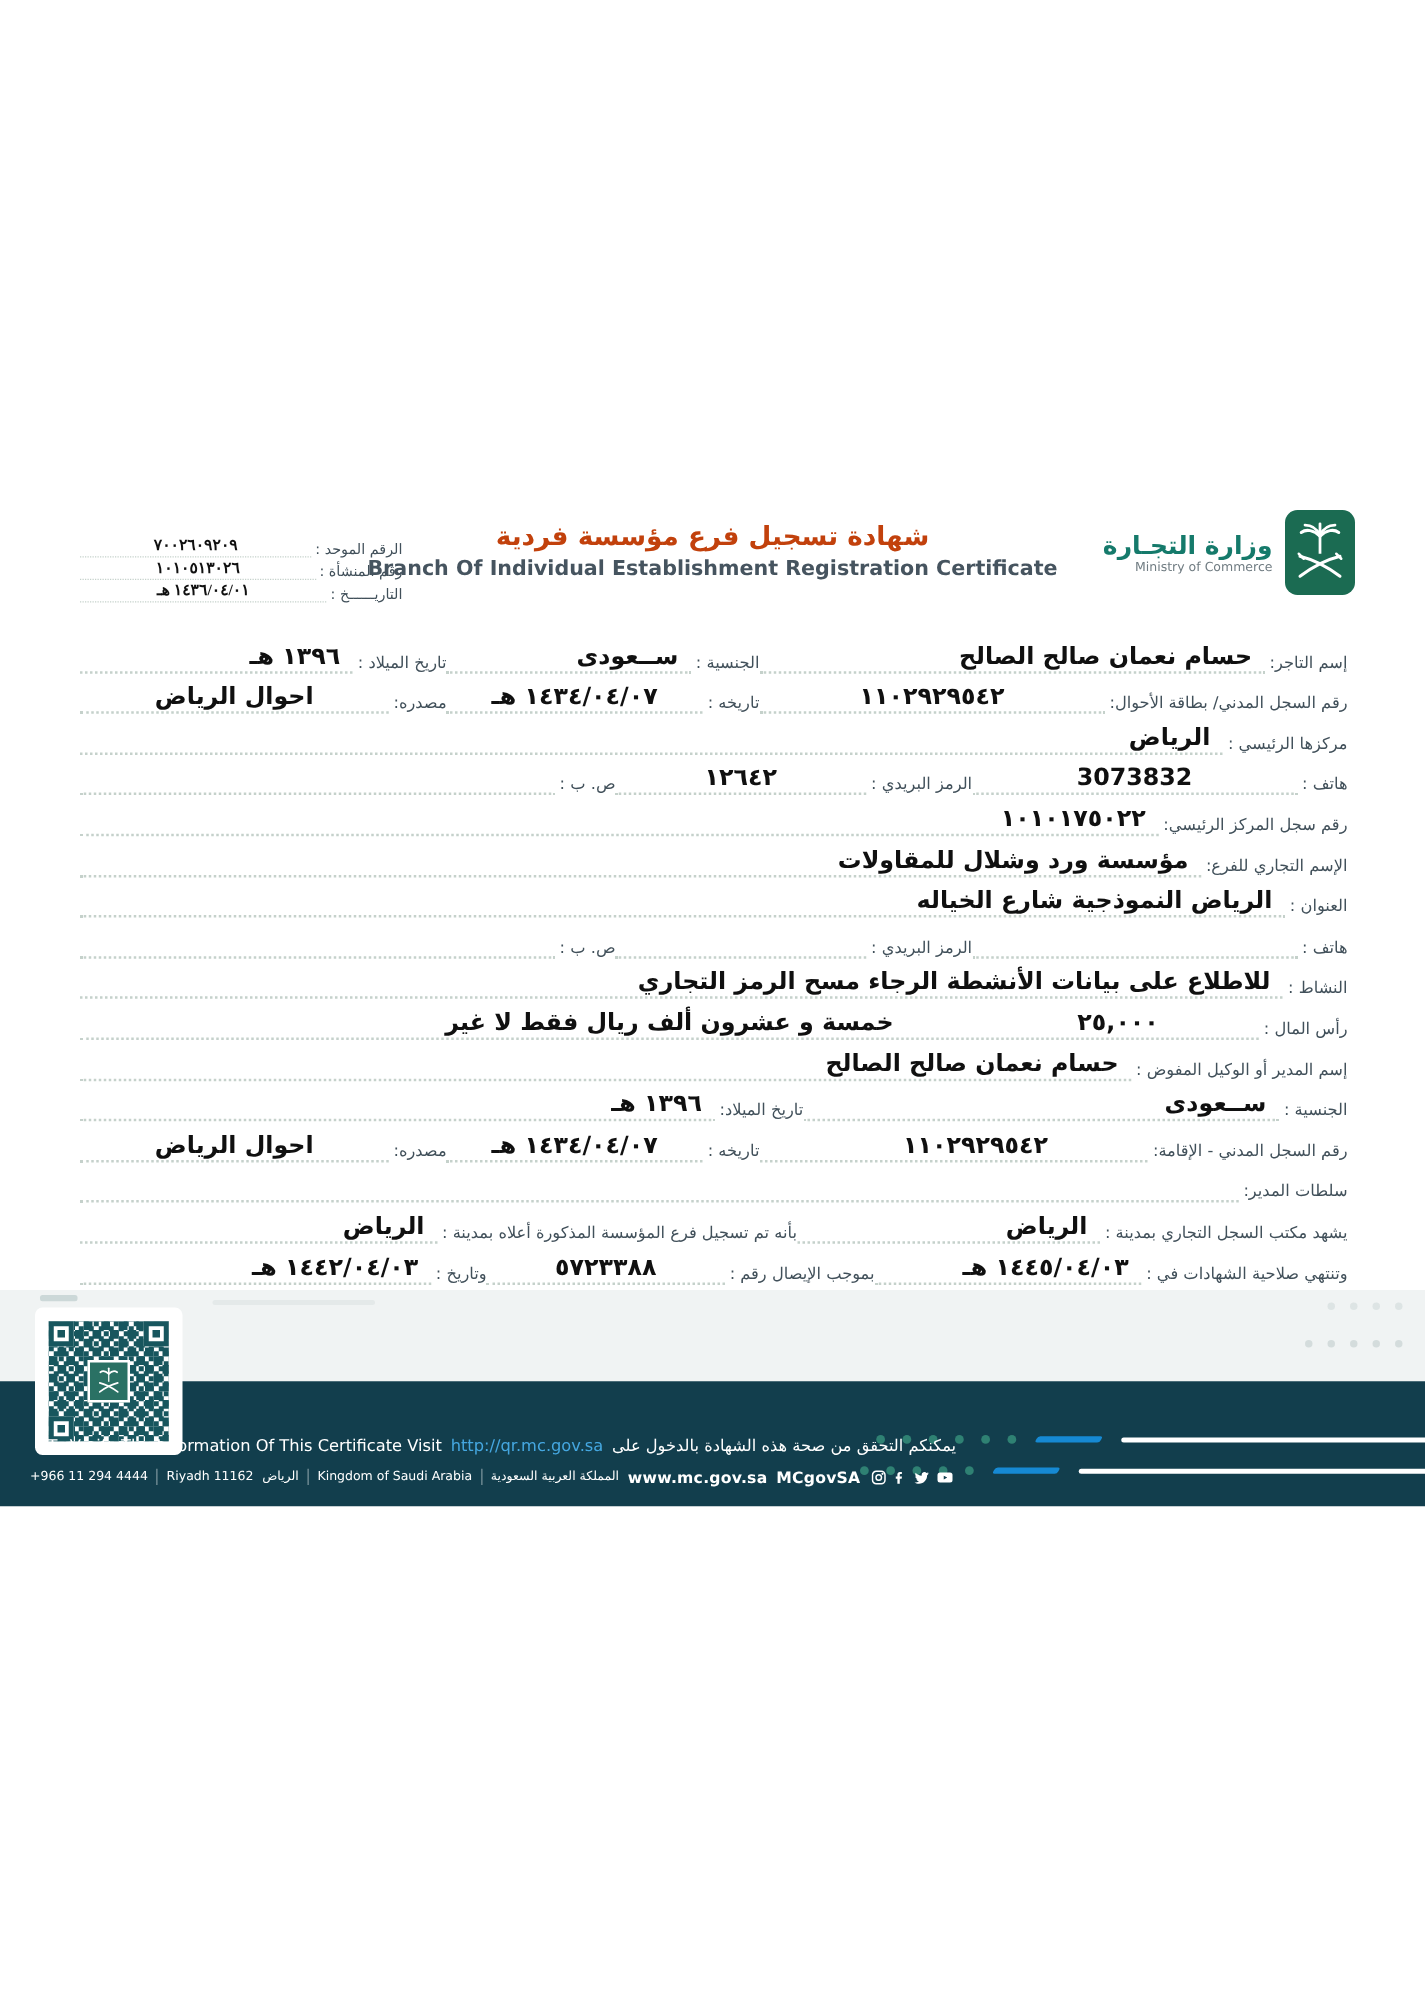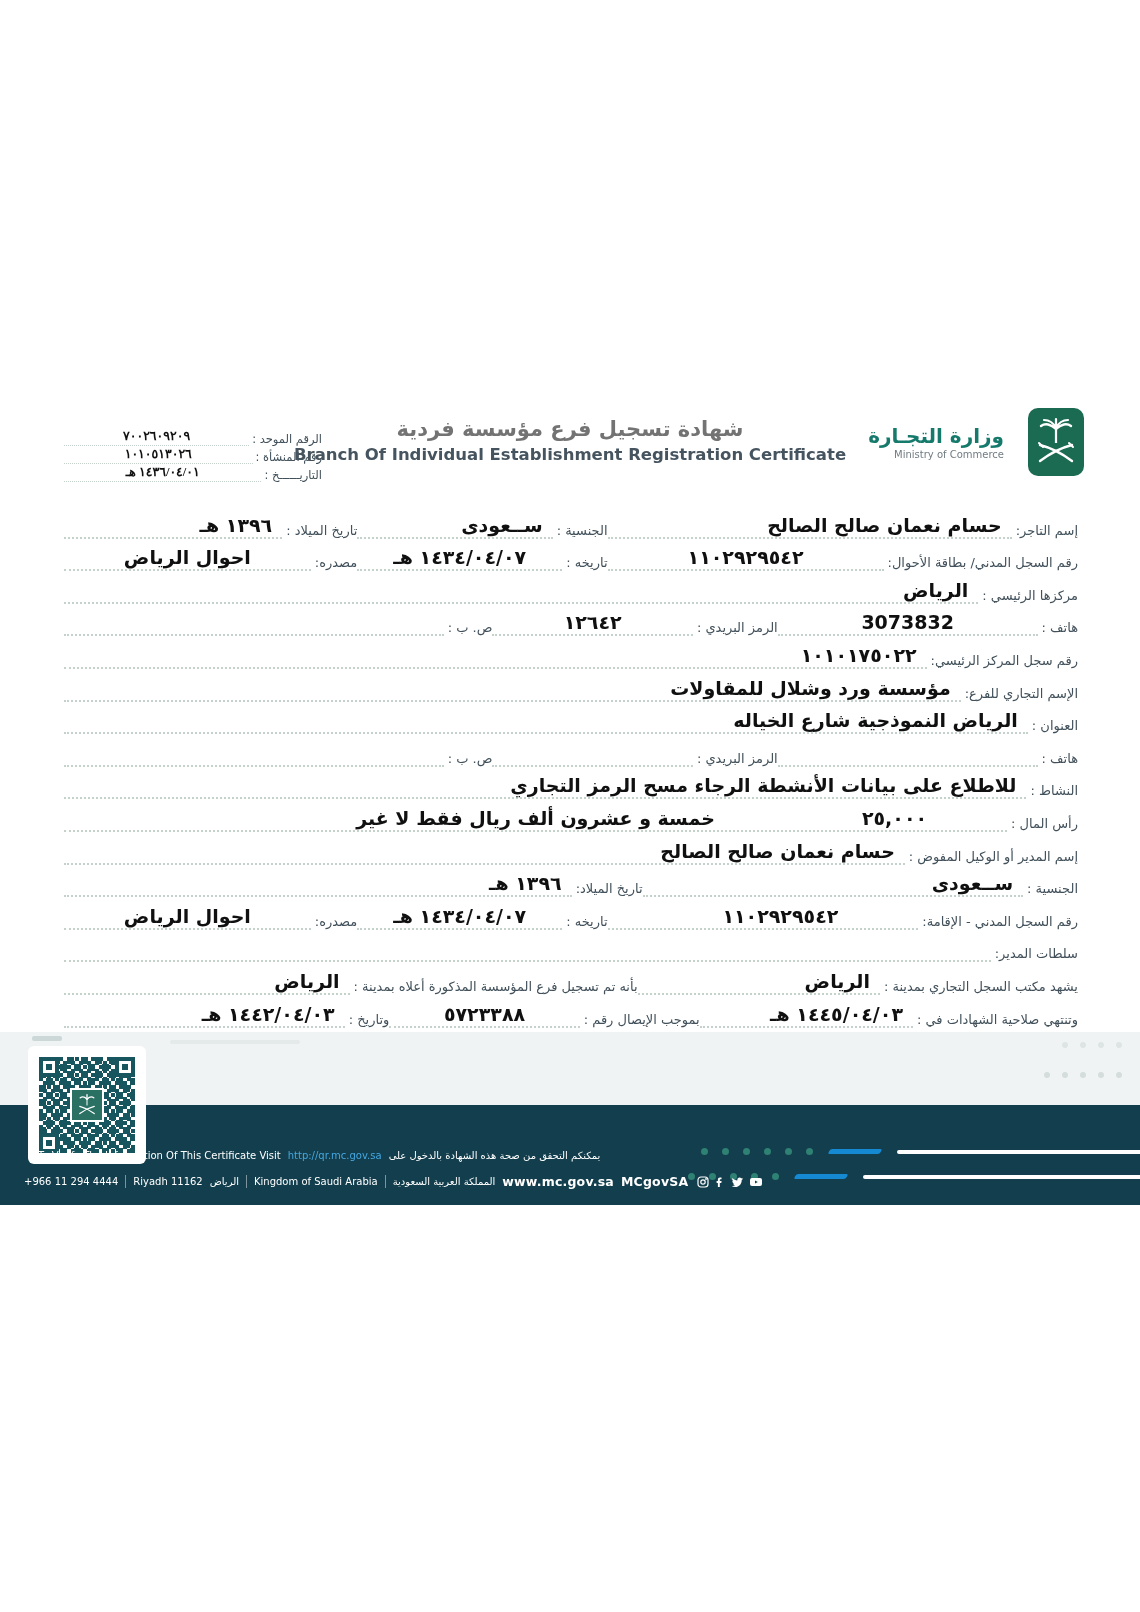--- a/index.html
+++ b/index.html
@@ -8,24 +8,24 @@
 
   
   .meta{position:absolute;left:64px;top:428px;width:258px;direction:rtl;}
   .meta-row{display:flex;align-items:flex-end;height:18px;}
   .meta-row .label{white-space:nowrap;font-size:11.5px;color:#41505a;padding-left:3px;}
   .meta-row .seg{flex:1;border-bottom:1.5px dotted #c5d1cb;display:flex;justify-content:center;
                  align-items:flex-end;font-family:Liberation Serif, serif;}
   .meta-row .v{font-weight:bold;font-size:12.5px;color:#101010;white-space:nowrap;padding-bottom:1px;}
 
   .titles{position:absolute;left:50%;top:417px;transform:translateX(-50%);width:640px;text-align:center;}
-  .title-ar{font-size:21px;font-weight:bold;color:#737373;}
+  .title-ar{font-size:21px;font-weight:bold;color:#c2410c;}
   .title-en{font-size:16.5px;font-weight:bold;color:#46545f;margin-top:4px;}
 
-  .brand{position:absolute;right:56px;top:408px;display:flex;align-items:center;gap:24px;}
+  .brand{position:absolute;right:56px;top:408px;display:flex;align-items:center;gap:10px;}
   .brand-text{text-align:right;}
   .brand-ar{font-size:20px;font-weight:bold;color:#157a6b;line-height:1.1;}
   .brand-en{font-size:10px;color:#707c82;margin-top:2px;}
   .emblem{width:56px;height:68px;background:#1b6b52;border-radius:10px;display:flex;
           align-items:center;justify-content:center;}
 
   
   .rows{position:absolute;top:506px;left:64px;right:62px;direction:rtl;}
   .row{display:flex;align-items:flex-end;height:32.6px;}
   .f{display:flex;align-items:flex-end;min-width:0;}
@@ -49,21 +49,21 @@
       background-size:8px 8px,14px 14px;}
   .finder{position:absolute;width:20px;height:20px;border:4px solid #17565e;background:#fff;
           box-sizing:border-box;}
   .finder::after{content:"";position:absolute;left:3px;top:3px;width:6px;height:6px;background:#17565e;}
   .finder.tl{left:0;top:0}.finder.tr{right:0;top:0}.finder.bl{left:0;bottom:0}
   .qr-center{position:absolute;left:50%;top:50%;transform:translate(-50%,-50%);
              width:30px;height:30px;background:#2a7164;border:2px solid #fff;
              display:flex;align-items:center;justify-content:center;}
 
   .foot-row1{position:absolute;left:38px;top:1150px;display:flex;align-items:center;gap:7px;
-             font-size:10px;color:#ffffff;z-index:6;}
+             font-size:13px;color:#ffffff;z-index:6;}
   .foot-row1 .url{color:#45a7e0;}
   .foot-row1 .ar{direction:rtl;}
   .foot-row2{position:absolute;left:24px;top:1174px;display:flex;align-items:center;gap:7px;
              font-size:10px;color:#ffffff;z-index:6;}
   .sep{width:1px;height:13px;background:rgba(255,255,255,0.45);}
   .foot-row2 .big{font-size:12.5px;font-weight:bold;letter-spacing:.2px;}
   .socials{display:flex;align-items:center;gap:5px;margin-left:2px;}
   .socials svg{display:block;}
 
   .deco{position:absolute;right:0;display:flex;align-items:center;z-index:4;}

